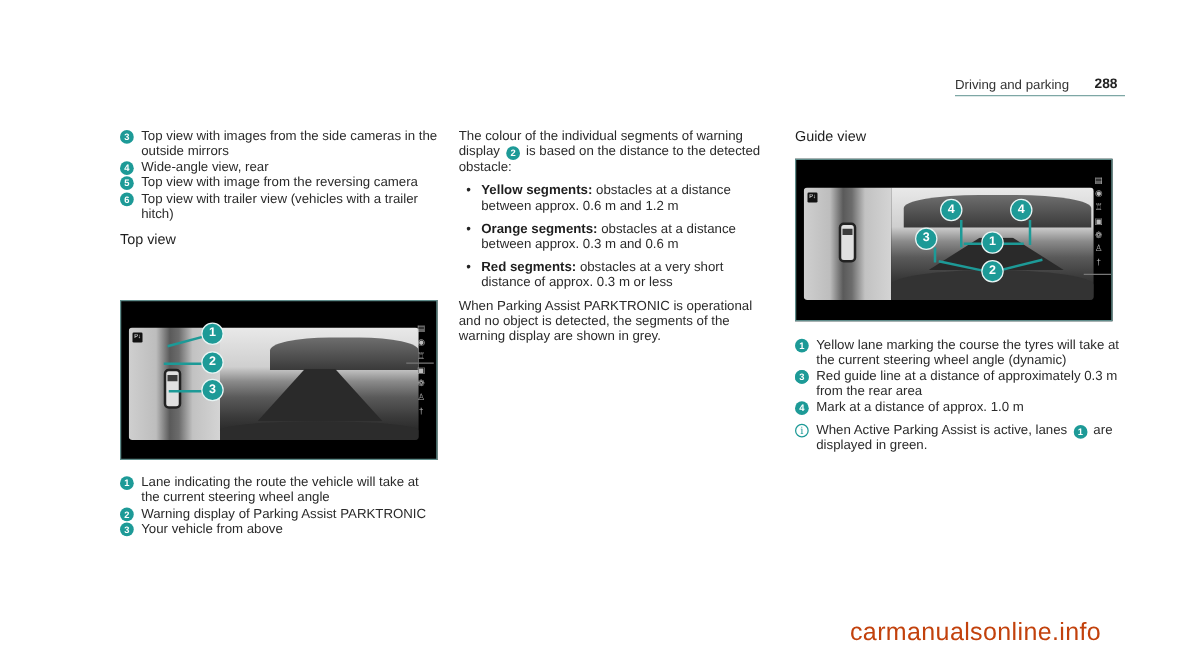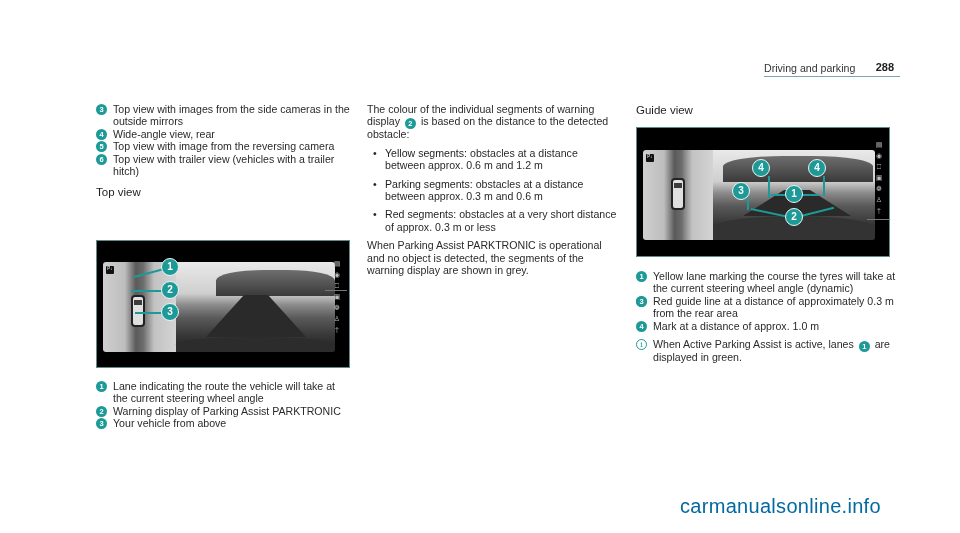--- a/index.html
+++ b/index.html
@@ -17,21 +17,21 @@
 
   .item { position: relative; padding-left: 17px; margin-bottom: 0px; }
   .num { position: absolute; left: 0; top: 1px; width: 11px; height: 11px; border-radius: 50%; background: #1d9a97; color: #fff; font-size: 7.5px; font-weight: bold; line-height: 11px; text-align: center; }
   .num.inline { position: relative; display: inline-block; top: 1px; margin: 0 2px; }
   h3 { font-size: 11.5px; font-weight: normal; color: #1e1e1e; margin: 9px 0 0 0; }
 
   p.body { margin-bottom: 6px; }
   ul.bullets { list-style: none; margin-left: 6px; }
   ul.bullets li { position: relative; padding-left: 12px; margin-bottom: 6px; }
   ul.bullets li::before { content: "\2022"; position: absolute; left: 0; top: 0; color: #222; }
-  .b { font-weight: normal; color: #1e1e1e; margin-top: 20px; }
+  .b { font-weight: bold; color: #1e1e1e; margin-top: 20px; }
 
   .info { position: relative; padding-left: 17px; margin-top: 6px; }
   .info-icon { position: absolute; left: 0; top: 1px; width: 11px; height: 11px; border: 1px solid #1d9a97; border-radius: 50%; color: #1d9a97; font-size: 8px; line-height: 9px; text-align: center; font-family: "DejaVu Serif", serif; }
 
   
   .shot { position: absolute; background: #000; border: 1px solid #5f8c8a; overflow: hidden; }
   .shot1 { left: 96px; top: 240px; width: 254px; height: 128px; }
   .shot2 { left: 636px; top: 127px; width: 254px; height: 130px; }
   .screen { position: absolute; border-radius: 3px; overflow: hidden; }
   .topview { position: absolute; background: linear-gradient(90deg, #cfcfcf 0%, #bdbdbd 30%, #5a5a5a 45%, #6c6c6c 55%, #c2c2c2 70%, #d4d4d4 100%); }
@@ -42,21 +42,21 @@
   .car-glass { position: absolute; background: #3c3c3c; }
   .p-badge { position: absolute; background: #111; color: #fff; font-size: 4.5px; line-height: 6px; text-align: center; border-radius: 1px; }
   .sidebar-icons { position: absolute; display: flex; flex-direction: column; align-items: center; }
   .sidebar-icons span { color: #bcbcbc; font-size: 7px; line-height: 9px; height: 11px; }
   .sep { position: absolute; height: 1px; background: #777; }
 
   .callout { position: absolute; width: 18px; height: 18px; border-radius: 50%; background: #1d9a97; border: 1.5px solid #e8f5f4; color: #fff; font-size: 10px; font-weight: bold; line-height: 15px; text-align: center; }
   .leader { position: absolute; height: 1.5px; background: #1d9a97; transform-origin: left center; }
   .vline { position: absolute; width: 1.5px; background: #1d9a97; }
 
-  .watermark { position: absolute; left: 680px; top: 500px; font-size: 20px; color: #0369a1; letter-spacing: 0.3px; font-family: "Liberation Sans", sans-serif; }
+  .watermark { position: absolute; left: 680px; top: 500px; font-size: 20px; color: #c2410c; letter-spacing: 0.3px; font-family: "Liberation Sans", sans-serif; }
 </style>
 </head>
 <body>
 
 <div class="header">
   <span class="title">Driving and parking</span>
   <span class="page">288</span>
 </div>
 
 <div class="col col1">
@@ -131,21 +131,21 @@
     <span>The colour of the individual segments of warning display</span>
     <span class="num inline">2</span>
     <span>is based on the distance to the detected obstacle:</span>
   </p>
   <ul class="bullets">
     <li>
       <span class="b">Yellow segments:</span>
       <span>obstacles at a distance between approx. 0.6 m and 1.2 m</span>
     </li>
     <li>
-      <span class="b">Parking segments:</span>
+      <span class="b">Orange segments:</span>
       <span>obstacles at a distance between approx. 0.3 m and 0.6 m</span>
     </li>
     <li>
       <span class="b">Red segments:</span>
       <span>obstacles at a very short distance of approx. 0.3 m or less</span>
     </li>
   </ul>
   <p class="body">When Parking Assist PARKTRONIC is operational and no object is detected, the segments of the warning display are shown in grey.</p>
 </div>
 

